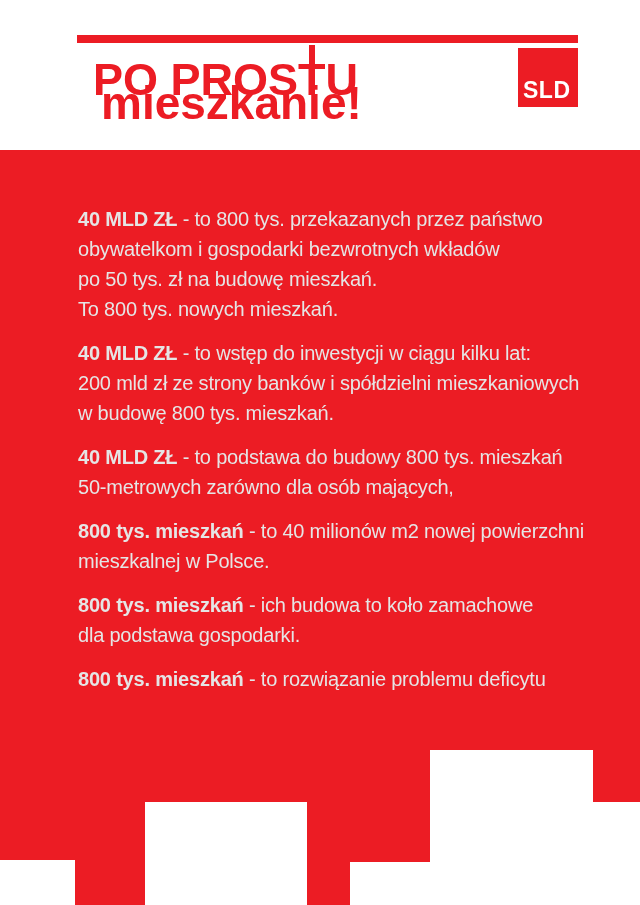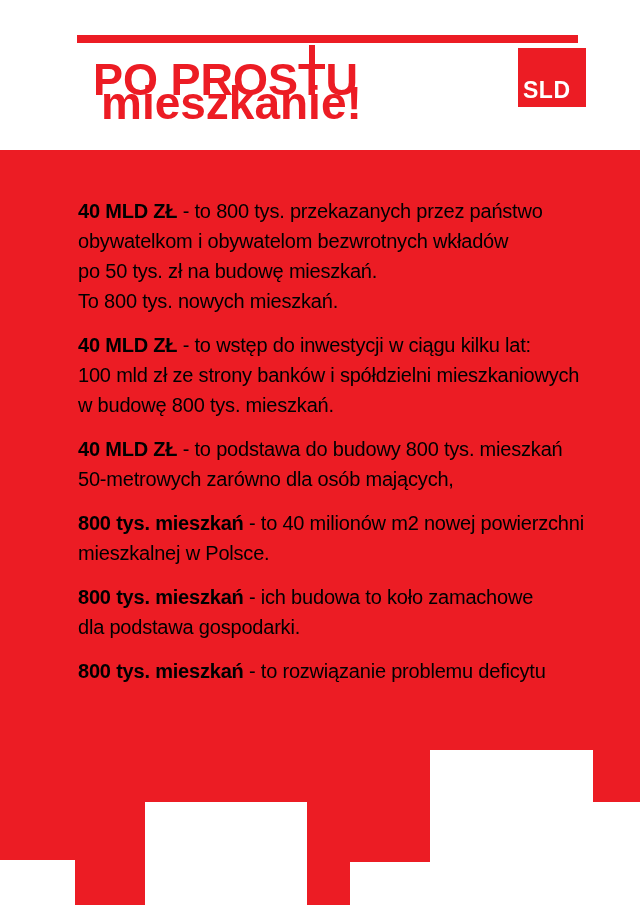--- a/index.html
+++ b/index.html
@@ -61,21 +61,21 @@
     font-weight: bold;
     line-height: 1;
     color: #ec1c24;
     letter-spacing: 0;
     white-space: nowrap;
     margin-left: 24px;
   }
   .sld-logo {
     position: absolute;
     left: 518px; top: 48px;
-    width: 68px; height: 59px;
+    width: 60px; height: 59px;
     background: #ec1c24;
     display: flex;
     align-items: flex-end;
     box-sizing: border-box;
     padding: 0 14px 5px 5px;
   }
   .sld-logo-text {
     color: #ffffff;
     font-weight: bold;
     font-size: 23px;
@@ -89,24 +89,24 @@
     left: 0; top: 150px;
     width: 640px; height: 755px;
     background: #ec1c24;
   }
   .paragraphs {
     position: absolute;
     left: 78px; top: 46px;
     width: 530px;
   }
   .para {
-    margin: 0 0 14px 0;
+    margin: 8px 0 14px 0;
     font-size: 20px;
     line-height: 30px;
-    color: #000000;
+    color: #e5e5e5;
     letter-spacing: -0.2px;
   }
   .para strong { font-weight: bold; }
   .para .line { display: block; }
 
   
   .skyline-block { position: absolute; background: #ffffff; }
   .sb1 { left: 0;   top: 710; width: 75px;  height: 45px;  top: 710px; }
   .sb2 { left: 145px; top: 652px; width: 162px; height: 103px; }
   .sb3 { left: 350px; top: 712px; width: 80px;  height: 43px;  }
@@ -122,22 +122,22 @@
     <div class="header-rule"></div>
     <h1 class="poster-title"><span>PO PROS</span><span class="t-wrap">T</span><span>U</span></h1>
     <div class="poster-subtitle">mieszkanie!</div>
     <div class="sld-logo">
       <span class="sld-logo-text">SLD</span>
     </div>
   </div>
 
   <div class="red-body">
     <div class="paragraphs" id="paragraphs">
-        <p class="para"><strong>40 MLD ZŁ</strong><span> - to 800 tys. przekazanych przez państwo</span><span class="line">obywatelkom i obywatelom bezwrotnych wkładów</span><span class="line">po 50 tys. zł na budowę mieszkań.</span><span class="line">To 800 tys. nowych mieszkań.</span></p>
-        <p class="para"><strong>40 MLD ZŁ</strong><span> -  to wstęp do inwestycji w ciągu kilku lat:</span><span class="line">100 mld zł ze strony banków i spółdzielni mieszkaniowych</span><span class="line">w budowę 800 tys. mieszkań.</span></p>
+        <p class="para"><strong>40 MLD ZŁ</strong><span> - to 800 tys. przekazanych przez państwo</span><span class="line">obywatelkom i gospodarki bezwrotnych wkładów</span><span class="line">po 50 tys. zł na budowę mieszkań.</span><span class="line">To 800 tys. nowych mieszkań.</span></p>
+        <p class="para"><strong>40 MLD ZŁ</strong><span> -  to wstęp do inwestycji w ciągu kilku lat:</span><span class="line">200 mld zł ze strony banków i spółdzielni mieszkaniowych</span><span class="line">w budowę 800 tys. mieszkań.</span></p>
         <p class="para"><strong>40 MLD ZŁ</strong><span> - to podstawa do budowy 800 tys. mieszkań</span><span class="line">50-metrowych zarówno dla osób mających,</span></p>
         <p class="para"><strong>800 tys. mieszkań</strong><span> - to 40 milionów m2 nowej powierzchni</span><span class="line">mieszkalnej w Polsce.</span></p>
         <p class="para"><strong>800 tys. mieszkań</strong><span> - ich budowa to koło zamachowe</span><span class="line">dla podstawa gospodarki.</span></p>
         <p class="para"><strong>800 tys. mieszkań</strong><span> - to rozwiązanie problemu deficytu</span></p>
       </div>
 
     <div class="skyline-block sb1"></div>
     <div class="skyline-block sb2"></div>
     <div class="skyline-block sb3"></div>
     <div class="skyline-block sb4"></div>

